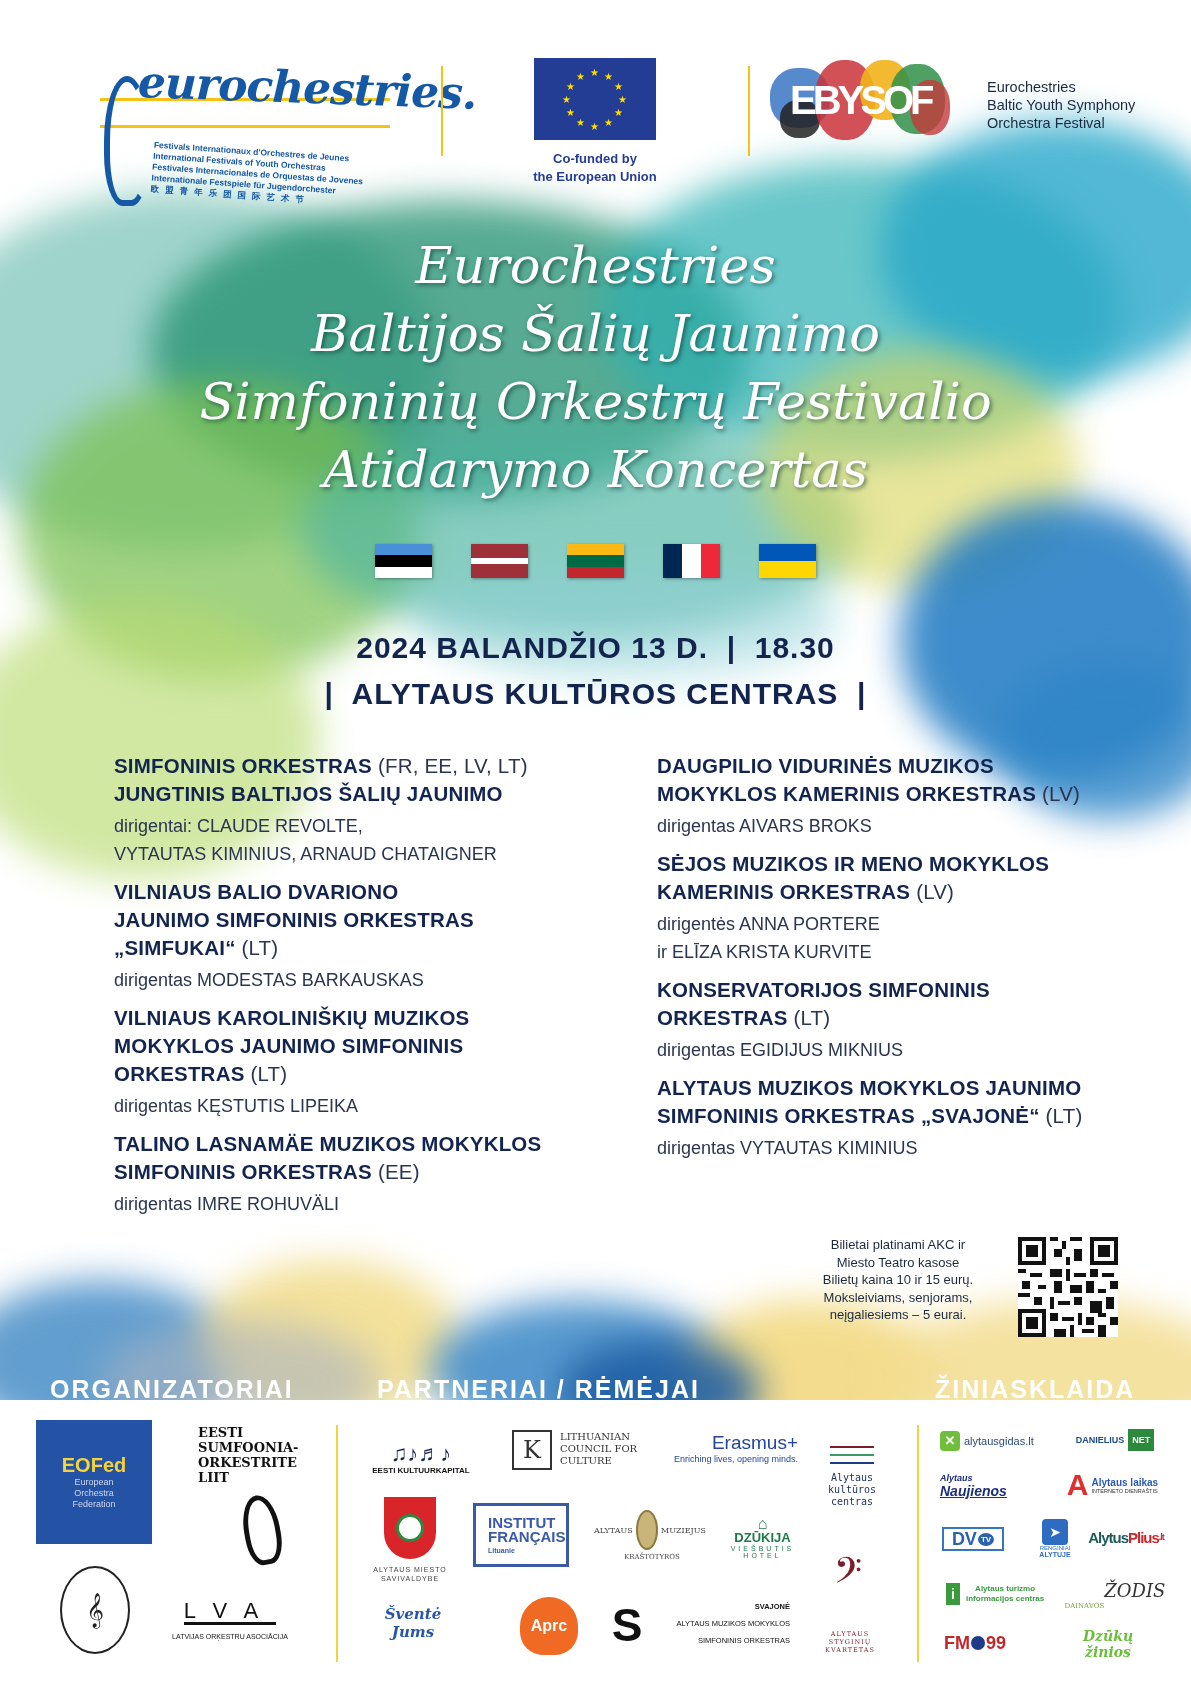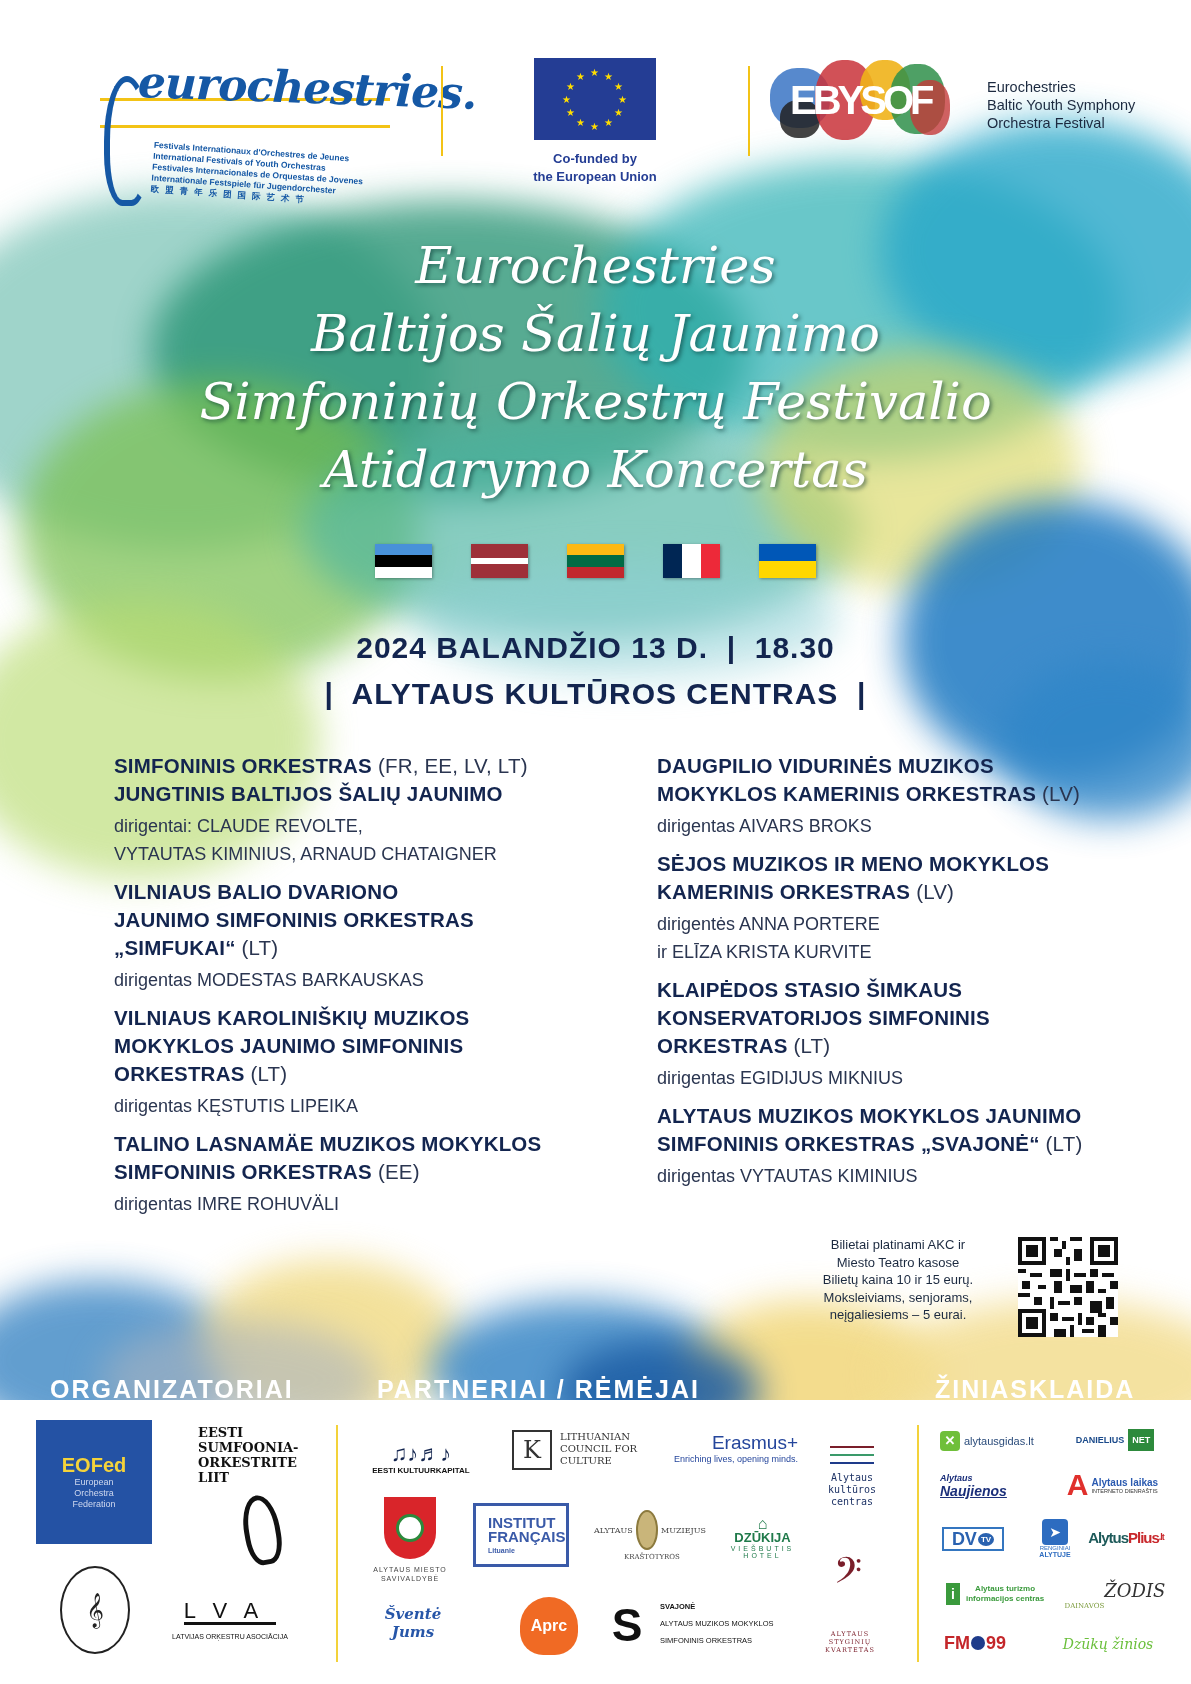--- a/index.html
+++ b/index.html
@@ -228,21 +228,20 @@
       <div>SĖJOS MUZIKOS IR MENO MOKYKLOS</div>
       <div><span>KAMERINIS ORKESTRAS</span> <span class="ecountry">(LV)</span></div>
     </div>
     <div class="econd" style="margin-top:4px">
       <div>dirigentės ANNA PORTERE</div>
       <div>ir ELĪZA KRISTA KURVITE</div>
     </div>
   </div>
   <div class="entry">
     <div class="ename">
-      <div>KLAIPĖDOS STASIO ŠIMKAUS</div>
       <div>KONSERVATORIJOS SIMFONINIS</div>
       <div><span>ORKESTRAS</span> <span class="ecountry">(LT)</span></div>
     </div>
     <div class="econd" style="margin-top:4px">
       <div>dirigentas EGIDIJUS MIKNIUS</div>
     </div>
   </div>
   <div class="entry">
     <div class="ename">
       <div>ALYTAUS MUZIKOS MOKYKLOS JAUNIMO</div>
@@ -389,21 +388,21 @@
 </div>
 <div class="logo" style="left:725px;top:1505px;width:75px;height:54px;flex-direction:column;justify-content:flex-end;color:#1f7a4a">
   <div style="font-size:16px;line-height:12px">⌂</div>
   <div style="font-weight:bold;font-size:13px">DZŪKIJA</div>
   <div style="font-size:7px;letter-spacing:3px">VIEŠBUTIS</div>
   <div style="font-size:7px;letter-spacing:3px">HOTEL</div>
 </div>
 <div class="logo" style="left:368px;top:1596px;width:90px;height:54px;font-family:'DejaVu Serif',serif;font-style:italic;font-weight:bold;font-size:15px;color:#2756a8">Šventė Jums</div>
 <div class="logo" style="left:520px;top:1597px;width:58px;height:58px;border-radius:50% 50% 40% 40%;background:#f06a24;color:#fff;font-weight:bold;font-size:16px">Aprc</div>
 <div class="logo" style="left:612px;top:1598px;width:30px;height:54px;font-size:46px;font-weight:bold;color:#111">S</div>
-<div class="logo" style="left:660px;top:1598px;width:130px;flex-direction:column;align-items:flex-start;font-size:7.5px;line-height:17px;color:#111">
+<div class="logo" style="left:660px;top:1598px;width:130px;flex-direction:column;align-items:flex-end;font-size:7.5px;line-height:17px;color:#111">
   <div style="font-weight:bold">SVAJONĖ</div>
   <div>ALYTAUS MUZIKOS MOKYKLOS</div>
   <div>SIMFONINIS ORKESTRAS</div>
 </div>
 <div class="logo" style="left:828px;top:1535px;width:40px;height:80px;font-size:44px;color:#7a1e2a">𝄢</div>
 <div class="logo" style="left:810px;top:1630px;width:80px;flex-direction:column;font-family:'DejaVu Serif',serif;font-size:6.5px;line-height:8px;color:#7a1e2a;letter-spacing:1px">
   <div>ALYTAUS STYGINIŲ</div>
   <div>KVARTETAS</div>
 </div>
 
@@ -449,13 +448,13 @@
 </div>
 <div class="logo" style="left:1080px;top:1572px;width:70px;height:38px;flex-direction:row;font-family:'DejaVu Serif',serif;color:#333">
   <div style="font-size:7px;color:#7a9a3a;align-self:flex-end">DAINAVOS</div>
   <div style="font-size:18px;font-style:italic;line-height:18px">ŽODIS</div>
 </div>
 <div class="logo" style="left:944px;top:1630px;width:62px;height:26px;font-weight:bold;font-size:18px;color:#c4262a">
   <span>FM</span>
     <span style="display:inline-block;width:14px;height:14px;border-radius:50%;background:#1e3b8a;margin:0 1px"></span>
     <span>99</span>
 </div>
-<div class="logo" style="left:1062px;top:1630px;width:92px;height:28px;font-family:'DejaVu Serif',serif;font-style:italic;font-weight:normal;font-size:14px;color:#6abf3a">Dzūkų žinios</div>
+<div class="logo" style="left:1062px;top:1630px;width:92px;height:28px;font-family:'DejaVu Serif',serif;font-style:italic;font-weight:bold;font-size:14px;color:#6abf3a">Dzūkų žinios</div>
 
 </body></html>

